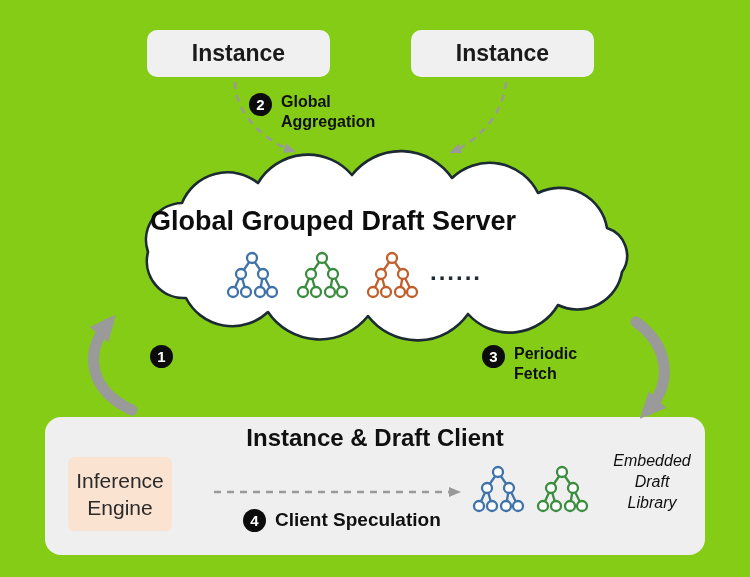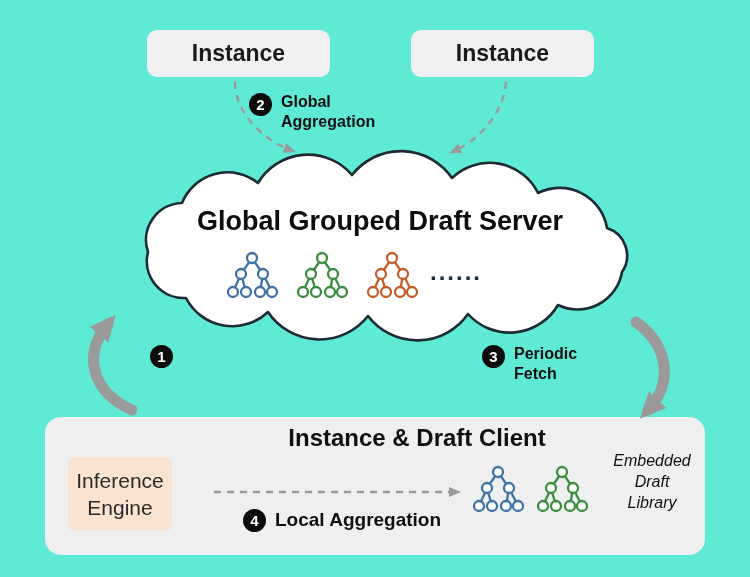--- a/index.html
+++ b/index.html
@@ -1,17 +1,17 @@
 <!DOCTYPE html>
 <html><head>
 <meta charset="utf-8">
 <style>
   html,body{margin:0;padding:0;background:#ffffff;}
   .canvas{
-    position:relative;width:750px;height:577px;background:#5eead4;
+    position:relative;width:750px;height:577px;background:#84cc16;
     font-family:"Liberation Sans", sans-serif;overflow:hidden;
   }
   .layer{position:absolute;left:0;top:0;width:750px;height:577px;}
 
   .instance-box{
     position:absolute;width:183px;height:47px;background:#f0f0f0;border-radius:10px;
     display:flex;align-items:center;justify-content:center;
     font-weight:bold;font-size:23px;color:#1a1a1a;
   }
   #inst1{left:147px;top:30px;}
@@ -23,27 +23,27 @@
   }
   .engine-box{
     position:absolute;left:68px;top:457px;width:104px;height:74px;
     background:#fbe3d2;border-radius:6px;
     display:flex;align-items:center;justify-content:center;text-align:center;
     font-size:21px;color:#2b2b2b;line-height:1.3;white-space:pre-line;
   }
 
   .overlay{position:absolute;}
   .cloud-title{
-    left:150px;top:206px;width:460px;text-align:center;
+    left:150px;top:206px;width:460px;
     font-weight:bold;font-size:27px;color:#0d0d0d;
   }
   .dots{left:430px;top:258px;font-weight:bold;font-size:24px;color:#1c2b36;letter-spacing:2px;}
   .client-title{
     left:45px;top:424px;width:660px;text-align:center;
-    font-weight:bold;font-size:24px;color:#101010;margin-left:42px;
+    font-weight:bold;font-size:24px;color:#101010;
   }
   .library{
     left:597px;top:451px;width:110px;text-align:center;
     font-style:italic;font-size:16px;line-height:1.3;color:#101010;white-space:pre-line;
   }
 
   .step{position:absolute;display:flex;gap:9px;align-items:flex-start;}
   .step .num{
     width:23px;height:23px;border-radius:50%;background:#0c0c0c;color:#ffffff;
     font-weight:bold;font-size:15px;display:flex;align-items:center;justify-content:center;
@@ -146,16 +146,16 @@
   <div class="step" id="step1">
     <span class="num">1</span>
   </div>
   <div class="step" id="step3">
     <span class="num">3</span>
     <span class="lbl">Periodic
 Fetch</span>
   </div>
   <div class="step" id="step4">
     <span class="num">4</span>
-    <span class="lbl">Local Aggregation</span>
+    <span class="lbl">Client Speculation</span>
   </div>
 
 </div>
 
 </body></html>

